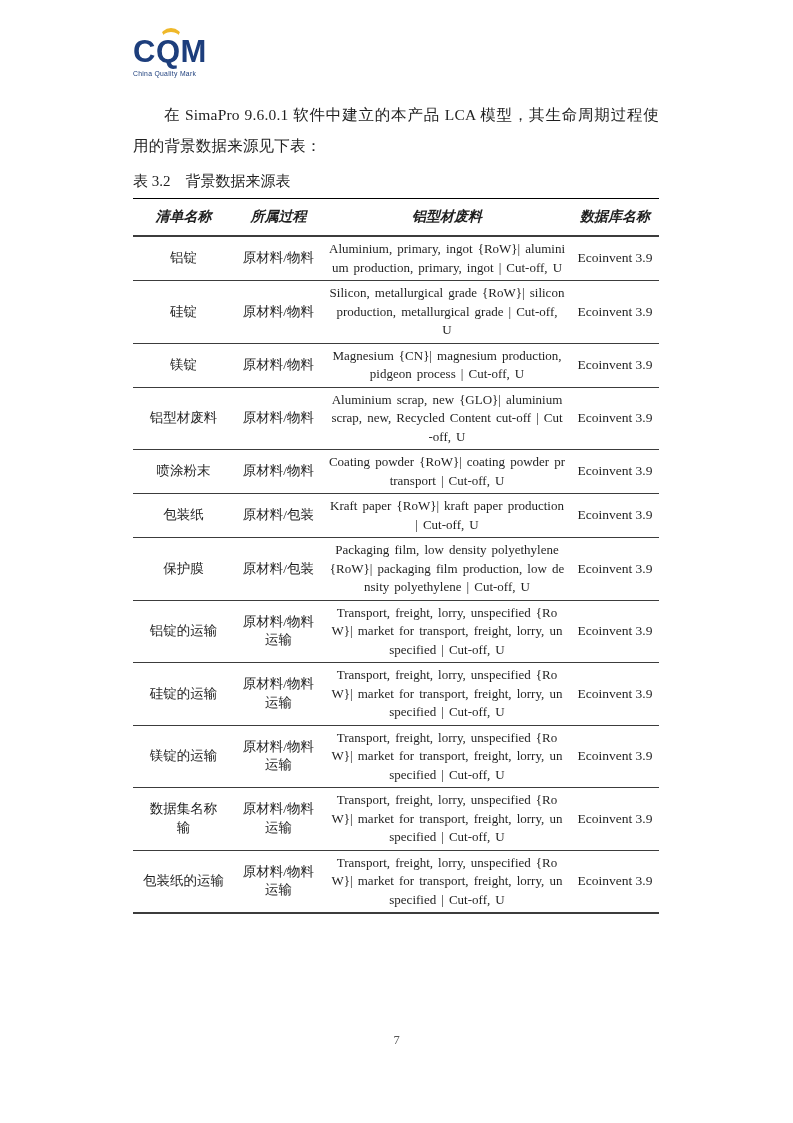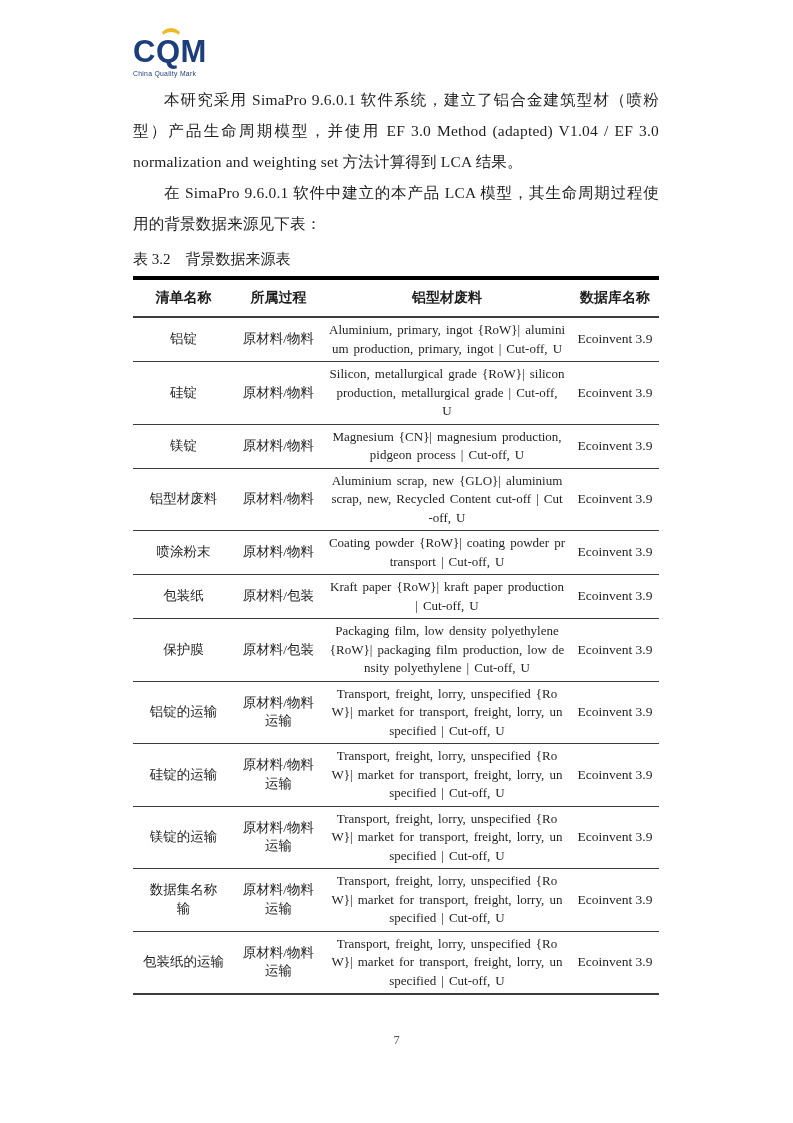--- a/index.html
+++ b/index.html
@@ -8,21 +8,21 @@
     width: 793px; height: 1123px;
     background: #ffffff;
     position: relative;
     overflow: hidden;
     font-family: "Liberation Serif", "DejaVu Serif", serif;
     color: #1f1f1f;
   }
   .page { padding: 36px 134px 0 133px; }
 
   
-  .logo-row { display: flex; align-items: flex-start; gap: 10px; margin-bottom: 7px; }
+  .logo-row { display: flex; align-items: flex-start; gap: 10px; margin-bottom: 22px; }
   .logo-mark { position: relative; display: flex; flex-direction: column; flex: 0 0 auto; }
   .logo-cqm {
     font-family: "Liberation Sans", sans-serif;
     font-weight: bold; font-size: 31px; line-height: 1;
     color: #1d3e7c; letter-spacing: 0.5px;
   }
   .logo-arc {
     position: absolute; top: -8px; left: 27px;
     width: 22px; height: 10px;
     border-top: 4px solid #efb829;
@@ -49,24 +49,24 @@
   .caption { font-size: 15px; margin: 11px 0 7px; }
 
   
   table {
     width: 100%; border-collapse: collapse;
     table-layout: fixed;
   }
   col.c1 { width: 101px; } col.c2 { width: 89px; }
   col.c3 { width: 248px; } col.c4 { width: 88px; }
   th {
-    border-top: 4px solid #000000;
+    border-top: 1px solid #000000;
     border-bottom: 2px solid #3c3c3c;
     font-weight: bold; font-size: 14px;
-    padding: 9px 2px; text-align: center;
+    padding: 9px 2px; text-align: center; font-style: italic;
   }
   td {
     border-bottom: 1.4px solid #3c3c3c;
     padding: 3px 2px;
     text-align: center; vertical-align: middle;
     font-size: 13.5px; line-height: 18.5px;
   }
   tbody tr:last-child td { border-bottom: 2px solid #3c3c3c; }
   .ds-line { font-size: 13px; word-spacing: 0.14em; }
 
@@ -83,21 +83,20 @@
 <div class="page">
 
   <div class="logo-row">
     <div class="logo-mark">
       <span class="logo-arc"></span>
       <span class="logo-cqm">CQM</span>
       <span class="logo-sub">China Quality Mark</span>
     </div>
   </div>
 
-  <p class="para">本研究采用 SimaPro 9.6.0.1 软件系统，建立了铝合金建筑型材（喷粉型）产品生命周期模型，并使用 EF 3.0 Method (adapted) V1.04 / EF 3.0 normalization and weighting set 方法计算得到 LCA 结果。</p>
   <p class="para">在 SimaPro 9.6.0.1 软件中建立的本产品 LCA 模型，其生命周期过程使用的背景数据来源见下表：</p>
 
   <div class="caption">表 3.2　背景数据来源表</div>
 
   <table>
     <colgroup>
         <col class="c1">
         <col class="c2">
         <col class="c3">
         <col class="c4">

